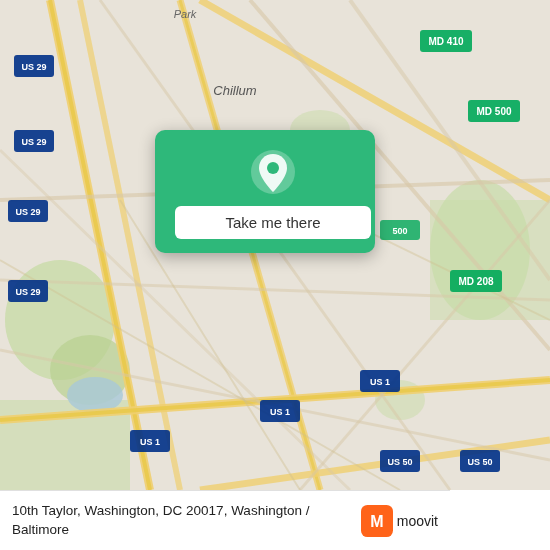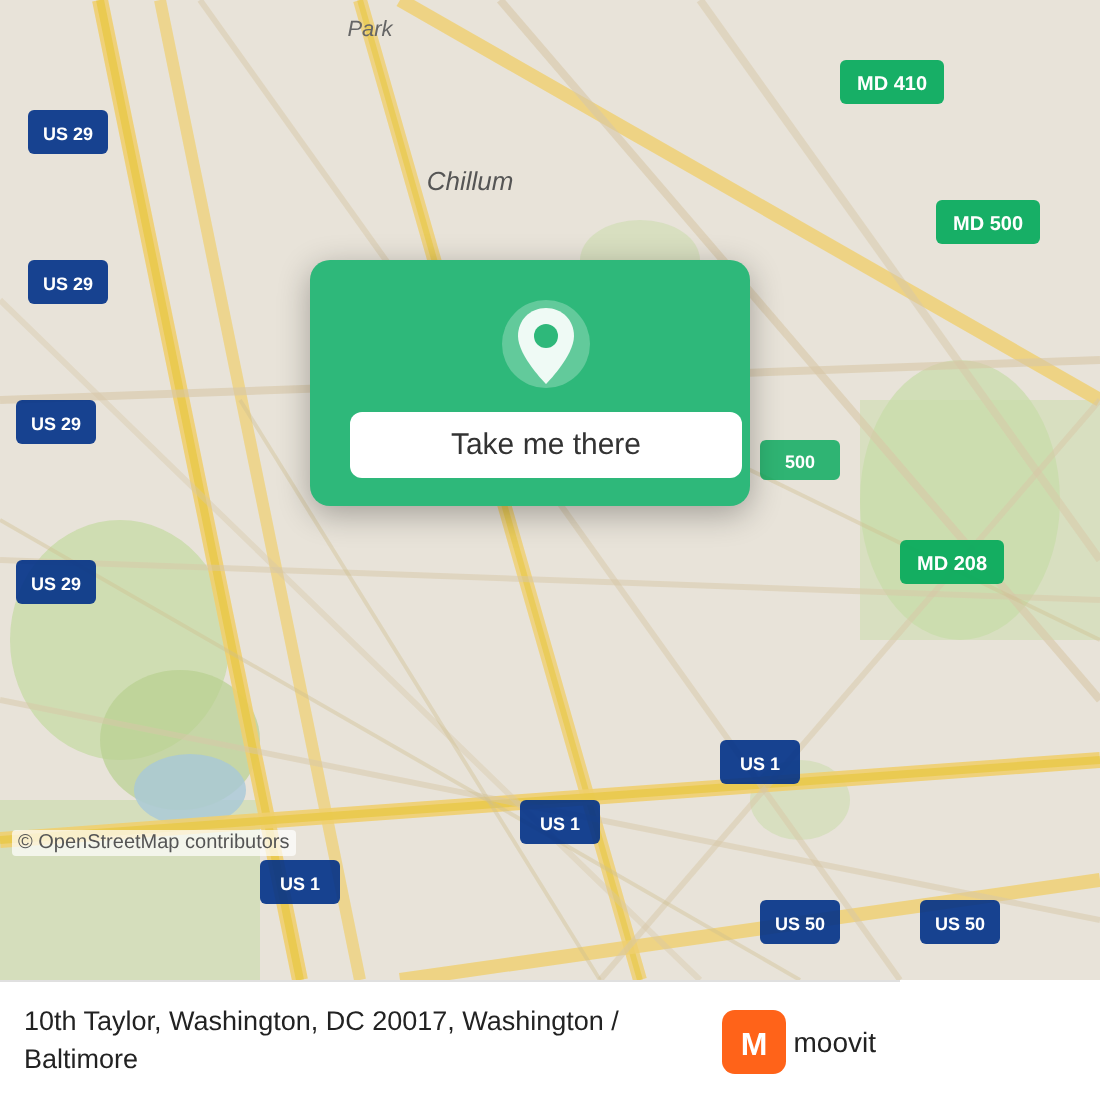--- a/index.html
+++ b/index.html
@@ -194,21 +194,20 @@
     <text x="480" y="465" text-anchor="middle" font-size="9" fill="white" font-weight="bold">US 50</text>
 
     <rect x="380" y="220" width="40" height="20" rx="3" fill="#00a859" opacity="0.8"></rect>
     <text x="400" y="234" text-anchor="middle" font-size="9" fill="white" font-weight="bold">500</text>
 
     <text x="235" y="95" text-anchor="middle" font-size="13" fill="#555" font-style="italic">Chillum</text>
 
     <text x="185" y="18" text-anchor="middle" font-size="11" fill="#666" font-style="italic">Park</text>
   </svg>
 
-  <div id="osm-credit">© OpenStreetMap contributors</div>
 
   <div id="popup-card">
 
     <svg id="map-pin-icon" viewBox="0 0 48 48" xmlns="http://www.w3.org/2000/svg">
       <circle cx="24" cy="24" r="22" fill="white" opacity="0.25"></circle>
       <path d="M24 6 C16 6 10 12 10 20 C10 30 24 44 24 44 C24 44 38 30 38 20 C38 12 32 6 24 6 Z" fill="white" opacity="0.9"></path>
       <circle cx="24" cy="20" r="6" fill="#2eb87a"></circle>
     </svg>
     <button id="take-me-there-btn">Take me there</button>
   </div>

